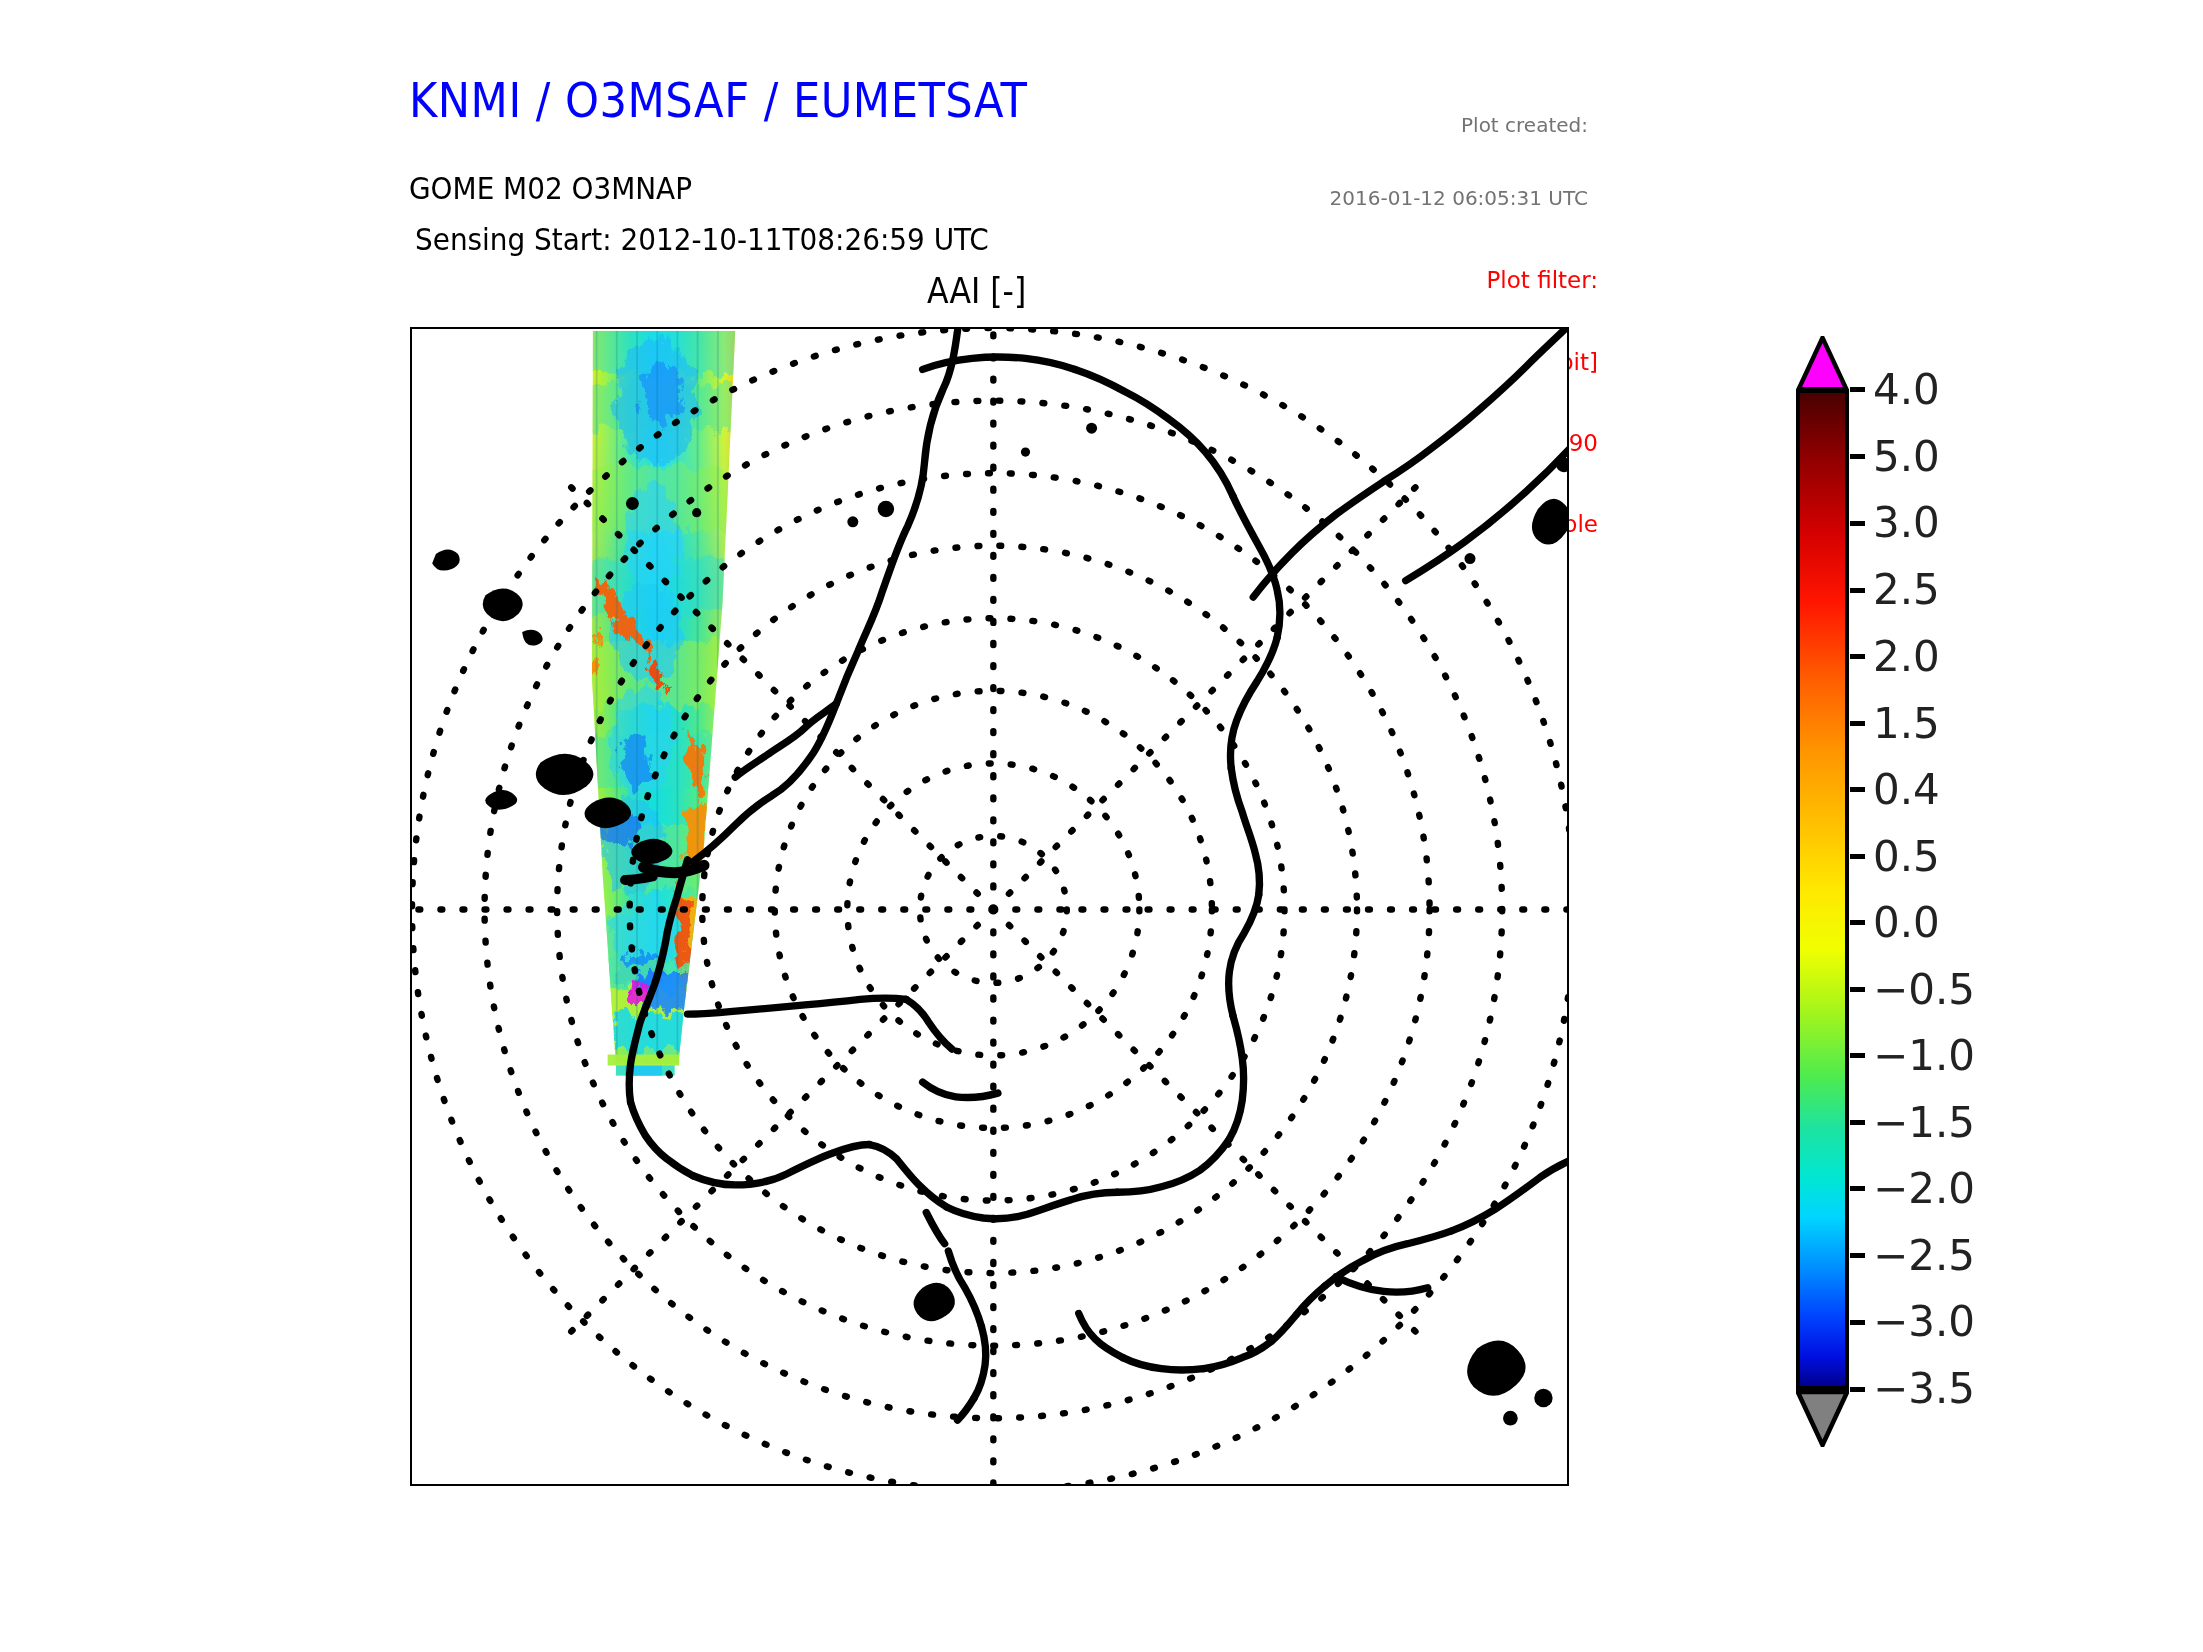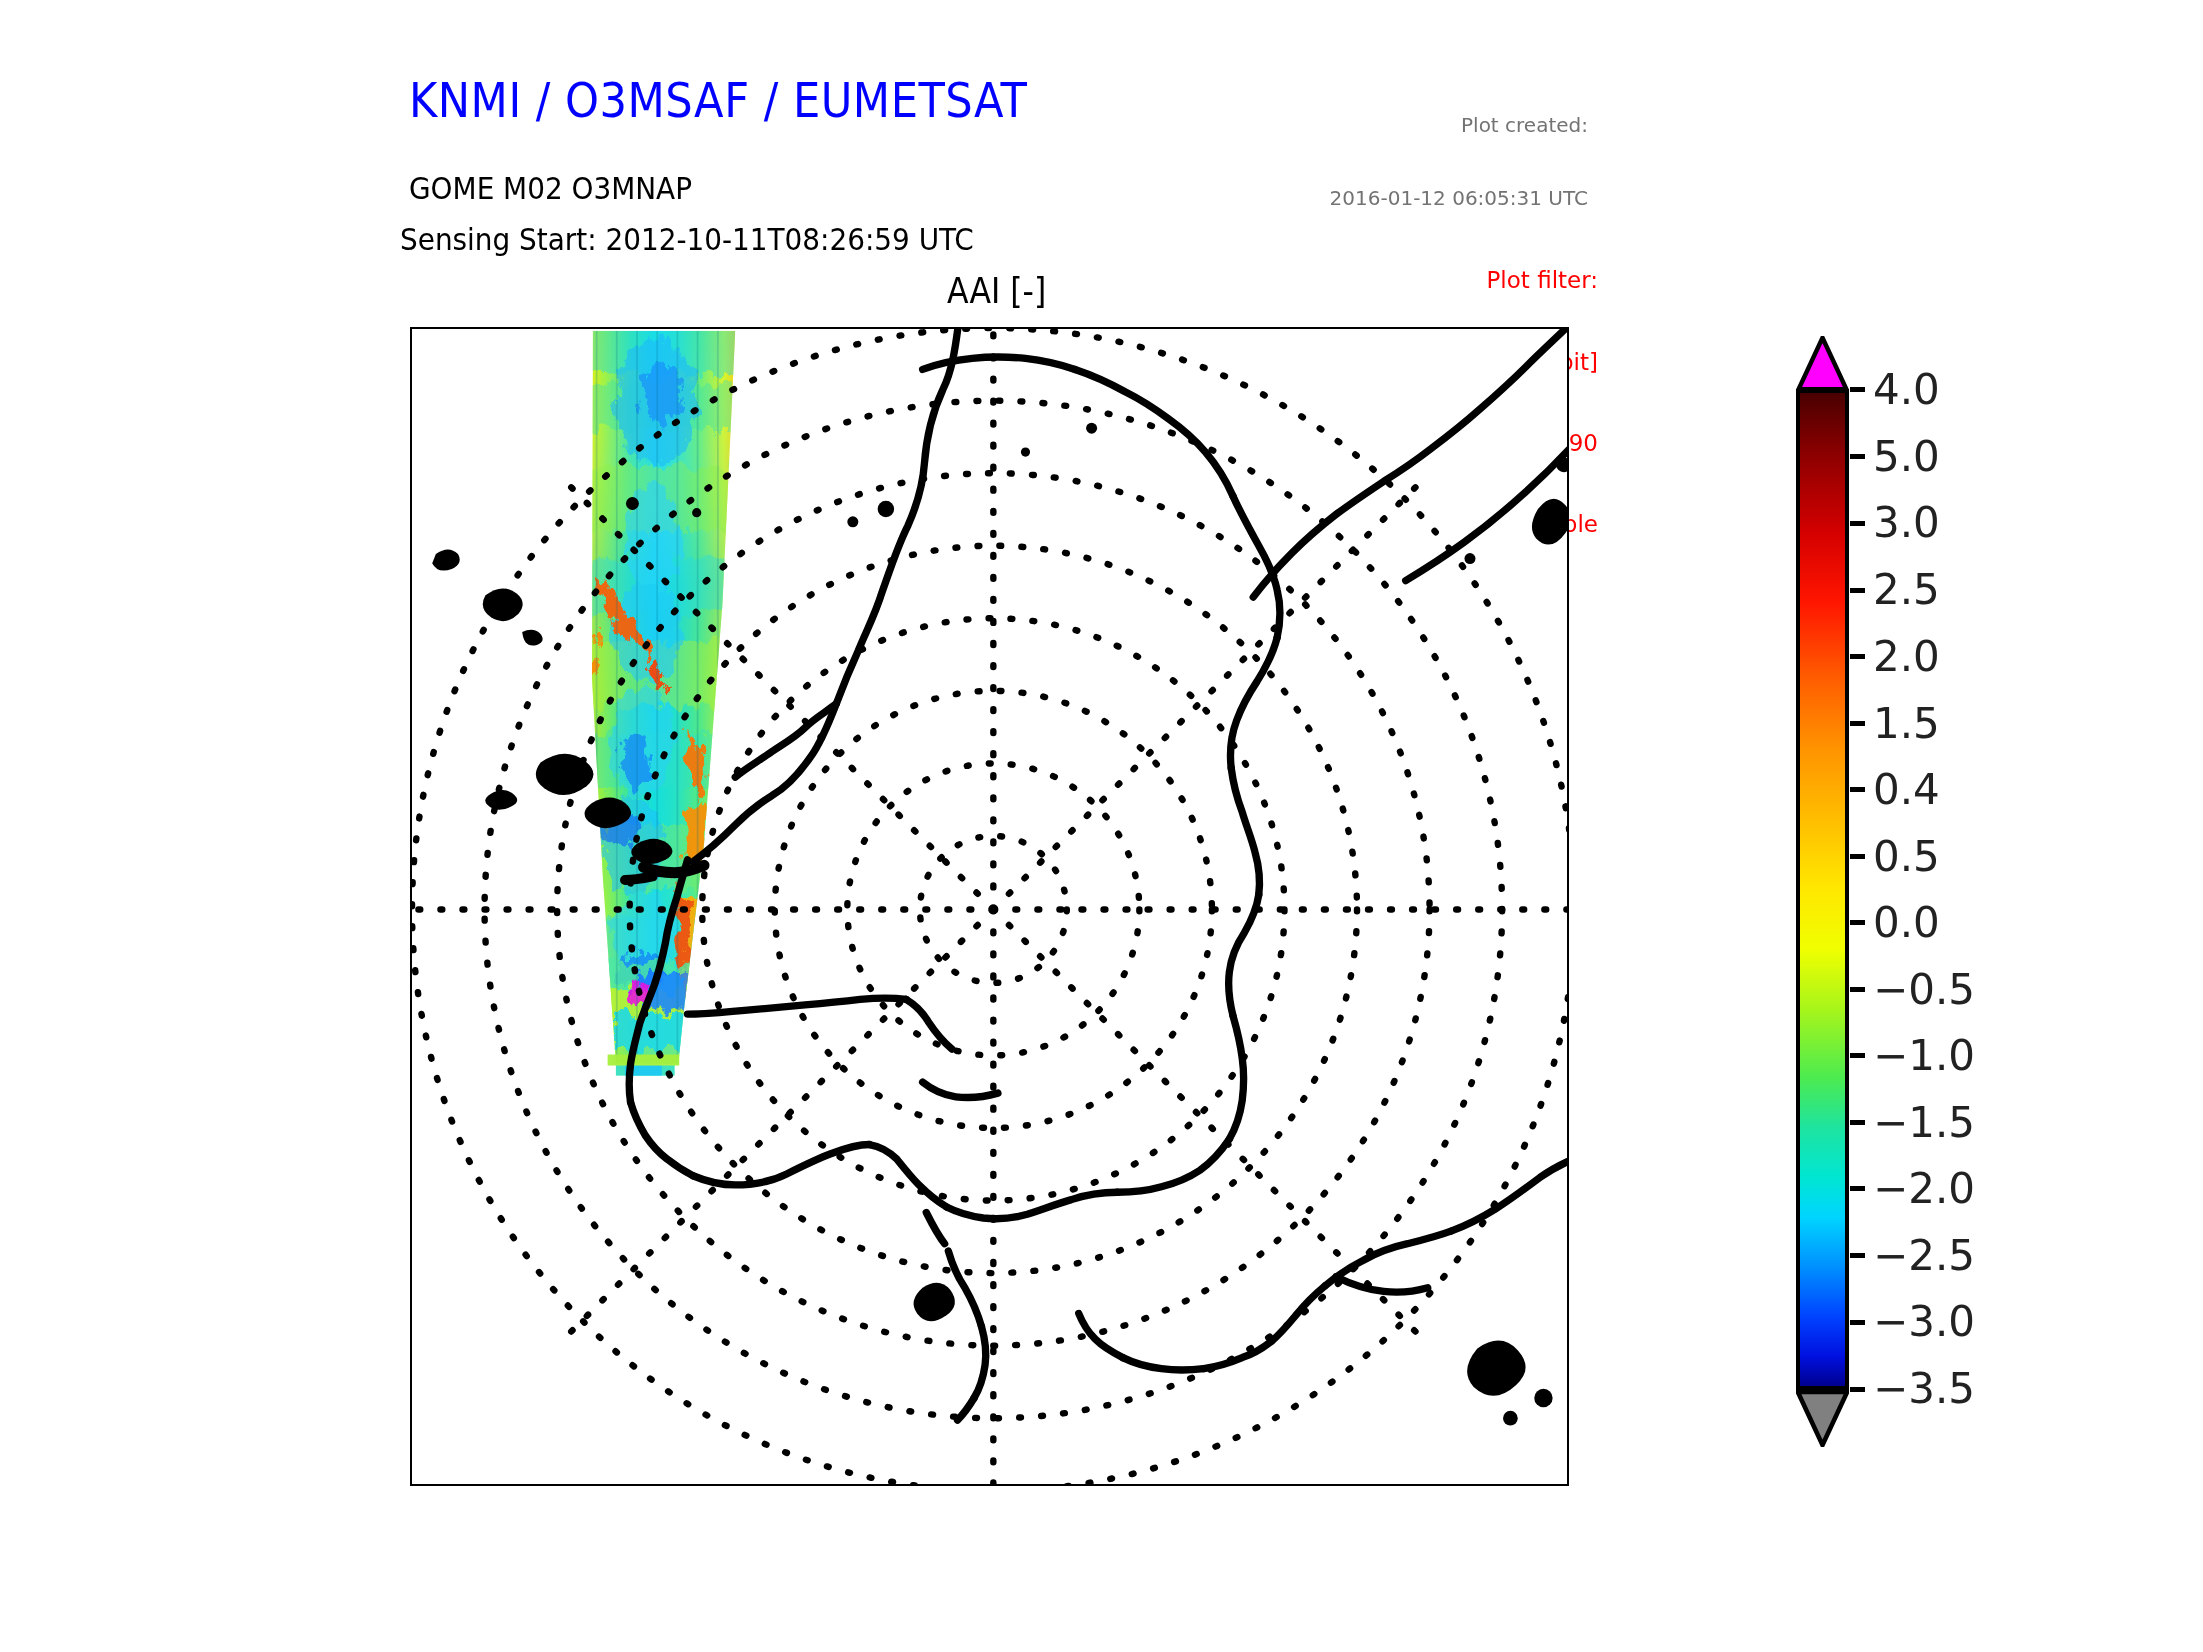--- a/index.html
+++ b/index.html
@@ -11,24 +11,24 @@
   .txt{position:absolute;white-space:pre;}
 
   
   #org-title{left:409px;top:72px;font-size:48px;color:#0000ff;
              font-family:"DejaVu Sans Condensed","DejaVu Sans",sans-serif;
              letter-spacing:0.5px;}
   #created-block{left:1313px;top:64px;width:275px;text-align:right;
                  font-size:20px;color:#737373;line-height:1.22;}
   #instrument{left:409px;top:170px;font-size:31px;color:#000;
               font-family:"DejaVu Sans Condensed","DejaVu Sans",sans-serif;}
-  #sensing{left:400px;top:221px;font-size:31px;color:#000;
+  #sensing{left:415px;top:221px;font-size:31px;color:#000;
            font-family:"DejaVu Sans Condensed","DejaVu Sans",sans-serif;text-align:right;}
   #plot-title{left:927px;top:271px;font-size:35px;color:#000;
-              font-family:"DejaVu Sans Condensed","DejaVu Sans",sans-serif;margin-left:20px;}
+              font-family:"DejaVu Sans Condensed","DejaVu Sans",sans-serif;}
   #filter-block{left:1313px;top:213px;width:285px;text-align:right;
                 font-size:23px;color:#ff0000;line-height:1.18;}
 
   
   #map-frame{position:absolute;left:410px;top:327px;width:1159px;height:1159px;
              border:2.8px solid #000;box-sizing:border-box;background:#fff;
              overflow:hidden;}
   #map-svg{position:absolute;left:0;top:0;width:1159px;height:1159px;}
 
   

